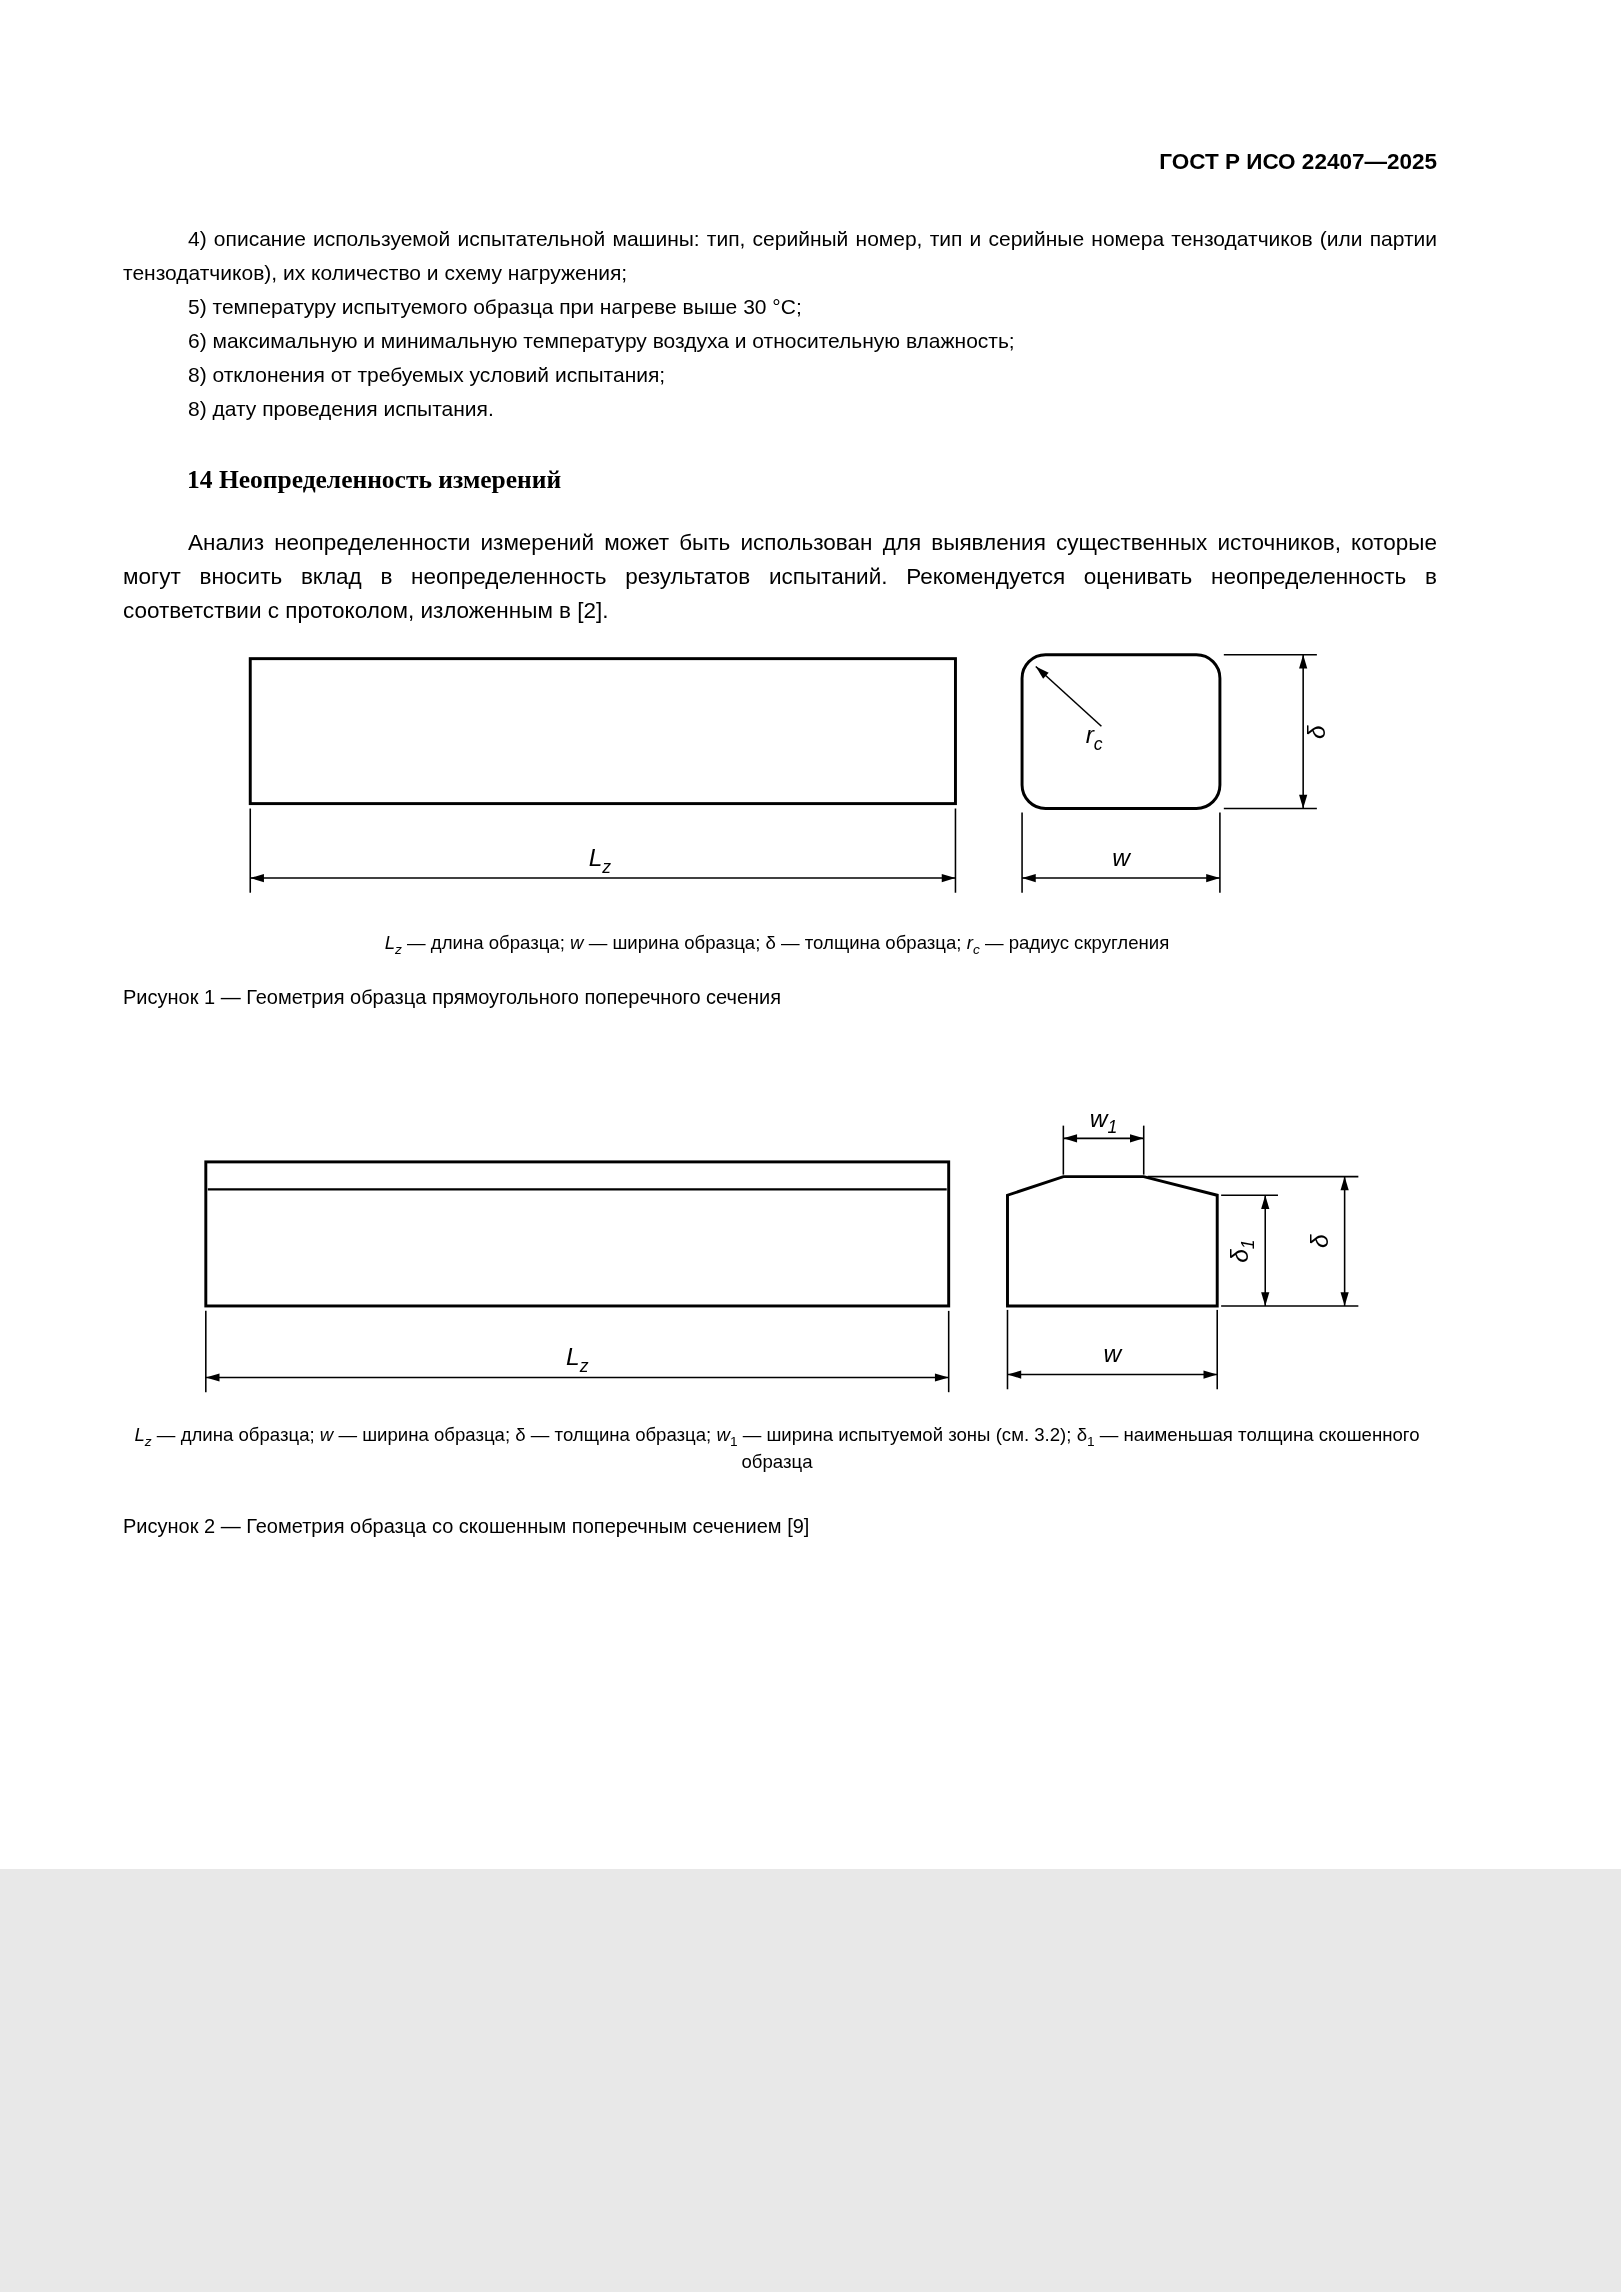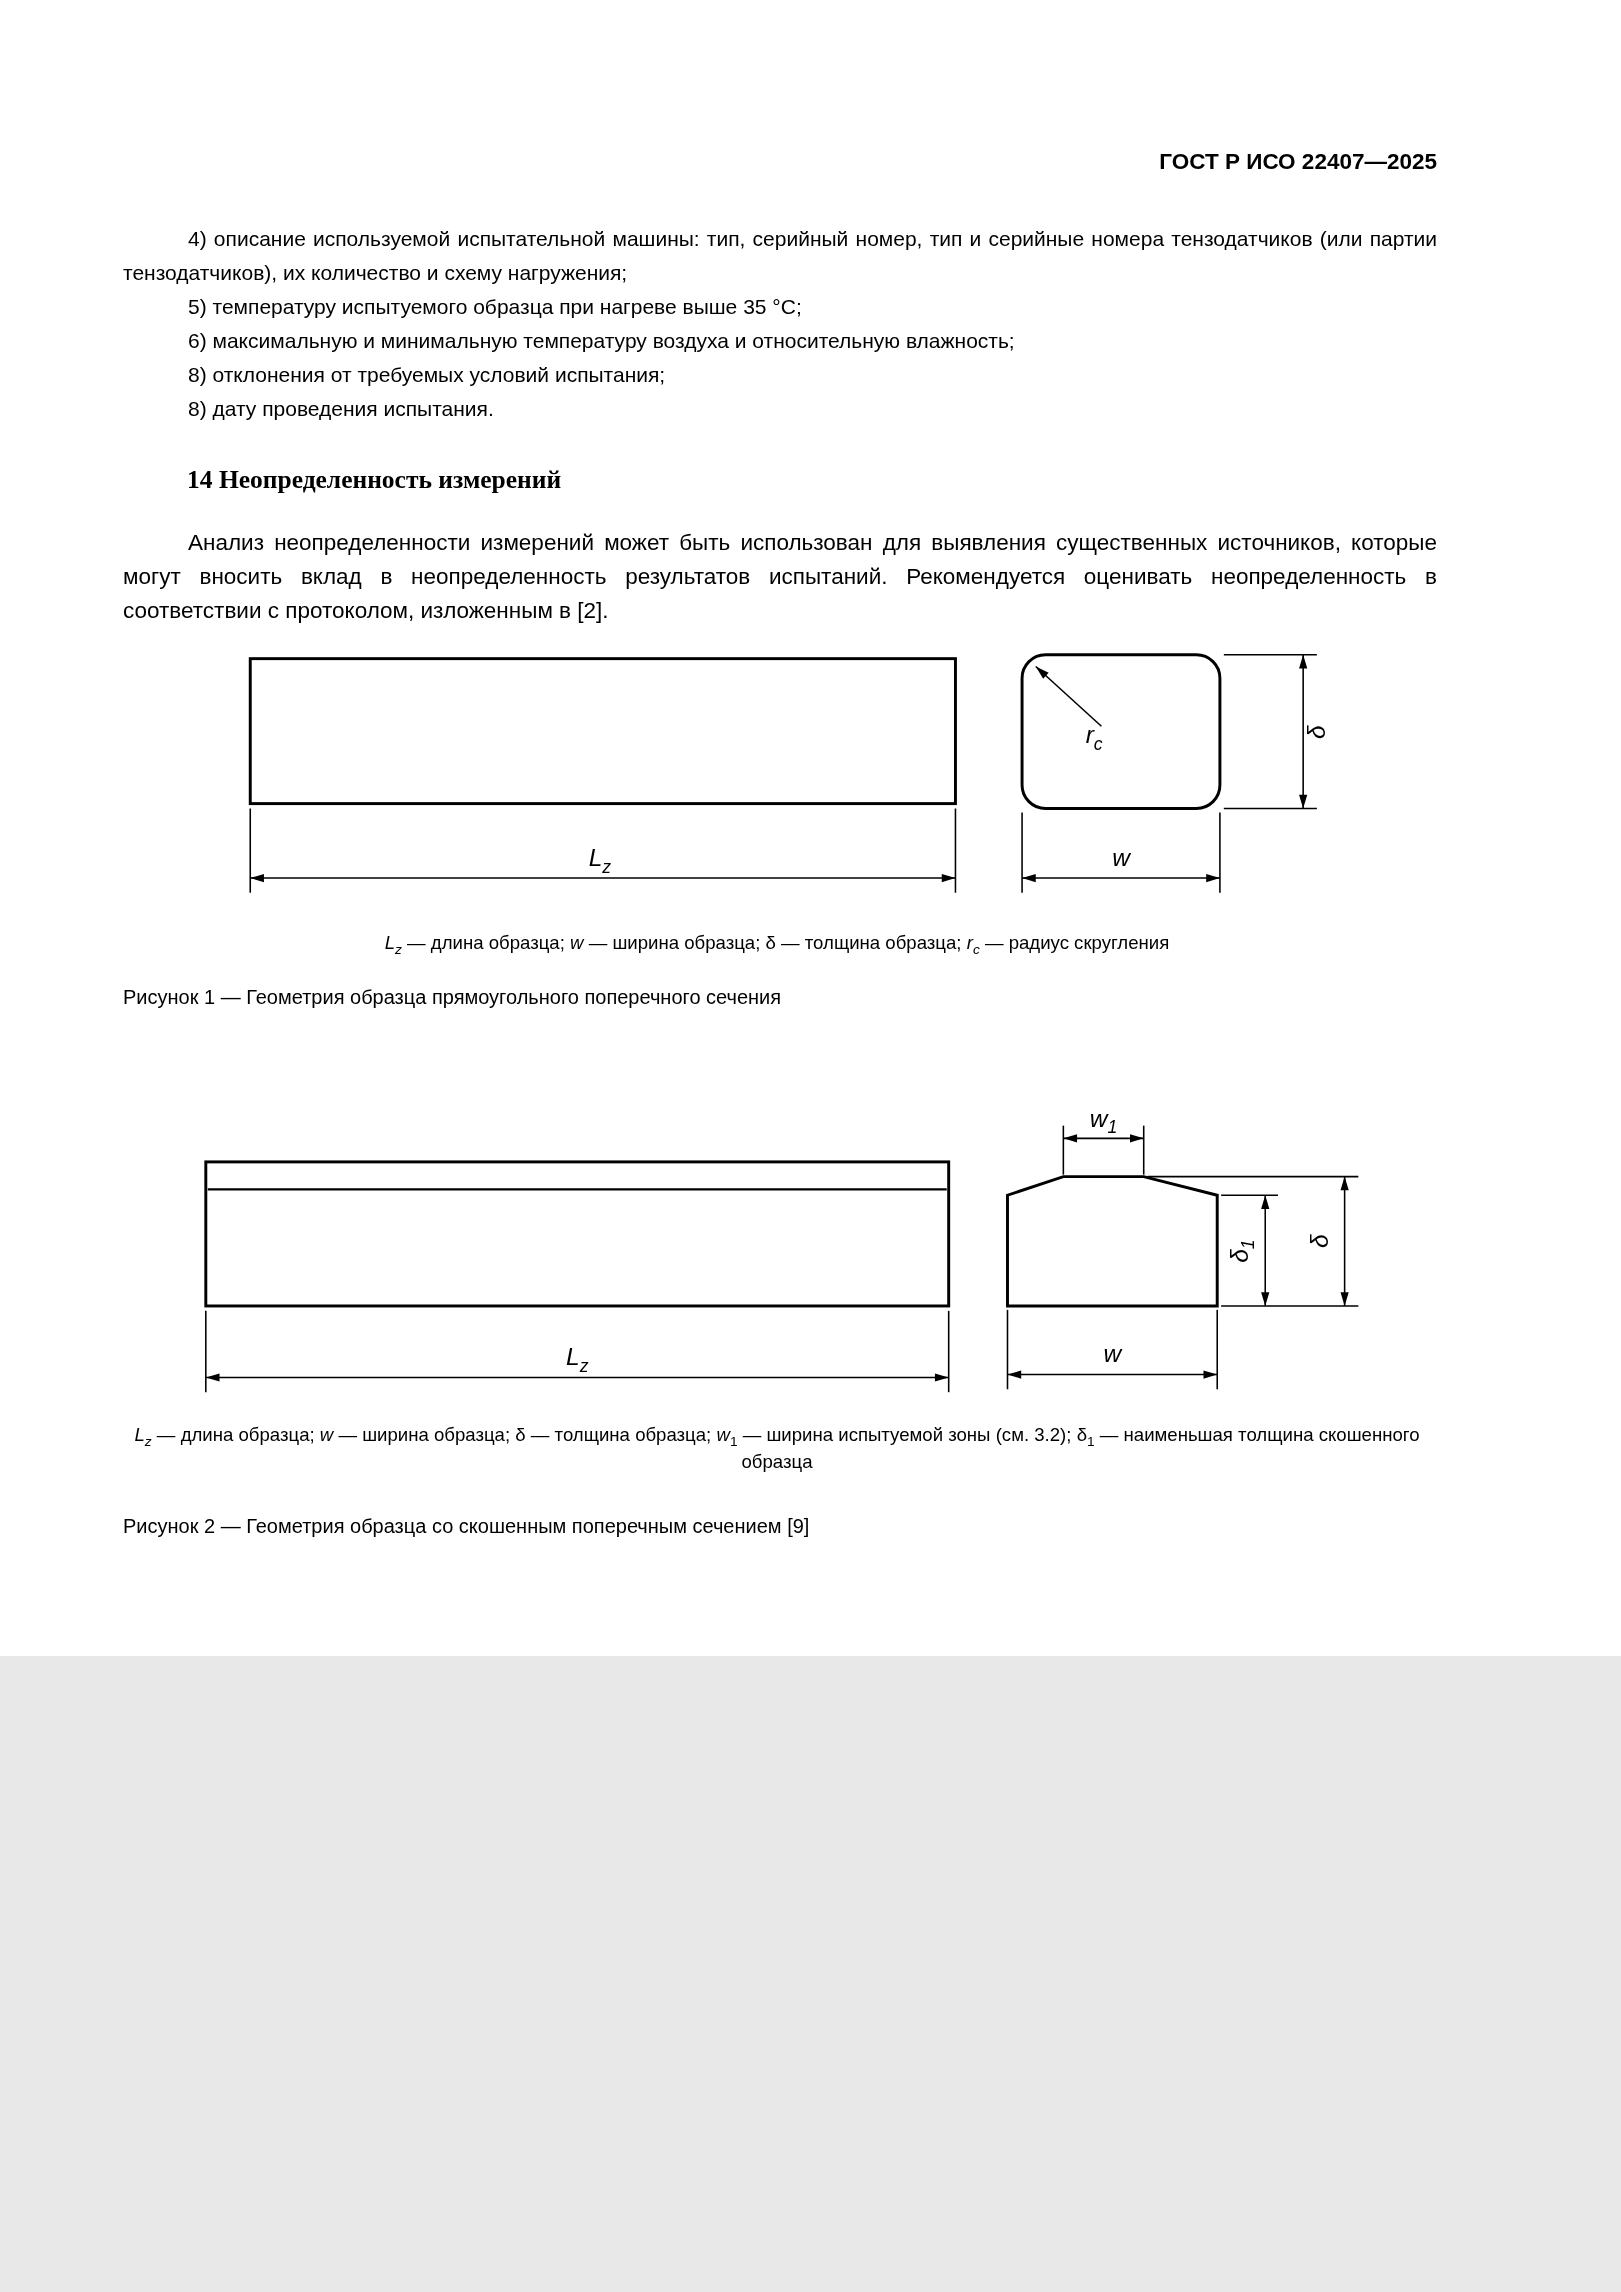--- a/index.html
+++ b/index.html
@@ -1,19 +1,19 @@
 <!DOCTYPE html>
 <html><head>
 <meta charset="utf-8">
 <style>
   * { box-sizing: border-box; }
   html, body { margin: 0; padding: 0; background: #e8e8e8; }
   .page {
     position: relative;
-    width: 1621px; height: 1656px;
+    width: 1621px; height: 1869px;
     margin: 0 auto;
     background: #ffffff;
     color: #000;
     font-family: "Liberation Sans", sans-serif;
     overflow: hidden;
   }
   .doc-header {
     position: absolute; top: 149px; right: 184px;
     font-size: 22.5px; font-weight: bold;
   }
@@ -52,21 +52,21 @@
 </style>
 </head>
 <body>
 
 <div class="page">
 
   <div class="doc-header">ГОСТ Р ИСО 22407—2025</div>
 
   <div class="list-block">
     <p>4) описание используемой испытательной машины: тип, серийный номер, тип и серийные номера тензодатчиков (или партии тензодатчиков), их количество и схему нагружения;</p>
-    <p>5) температуру испытуемого образца при нагреве выше 35 °С;</p>
+    <p>5) температуру испытуемого образца при нагреве выше 30 °С;</p>
     <p>6) максимальную и минимальную температуру воздуха и относительную влажность;</p>
     <p>8) отклонения от требуемых условий испытания;</p>
     <p>8) дату проведения испытания.</p>
   </div>
 
   <h2 class="section-heading">14 Неопределенность измерений</h2>
 
   <p class="body-para">Анализ неопределенности измерений может быть использован для выявления существенных источников, которые могут вносить вклад в неопределенность результатов испытаний. Рекомендуется оценивать неопределенность в соответствии с протоколом, изложенным в [2].</p>
 
   <svg class="fig" style="top:642px" width="1621" height="286" viewBox="0 0 1654 292">

